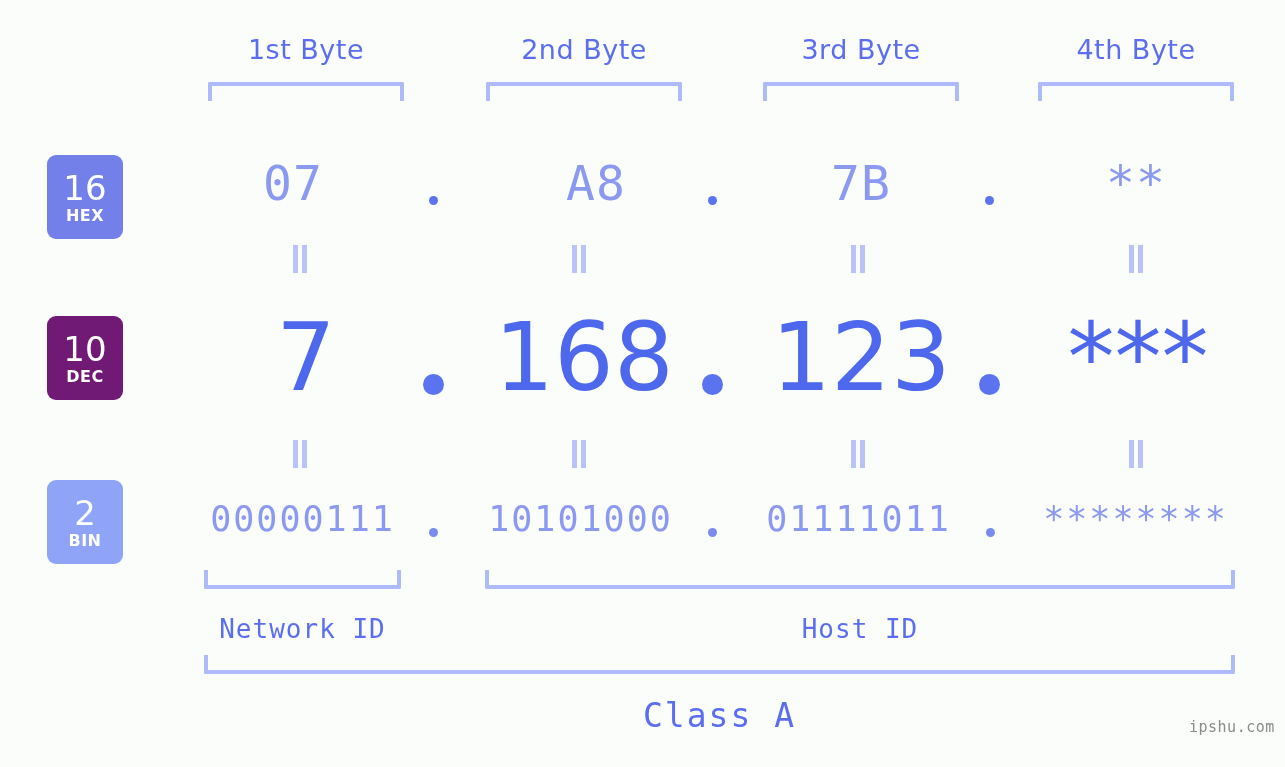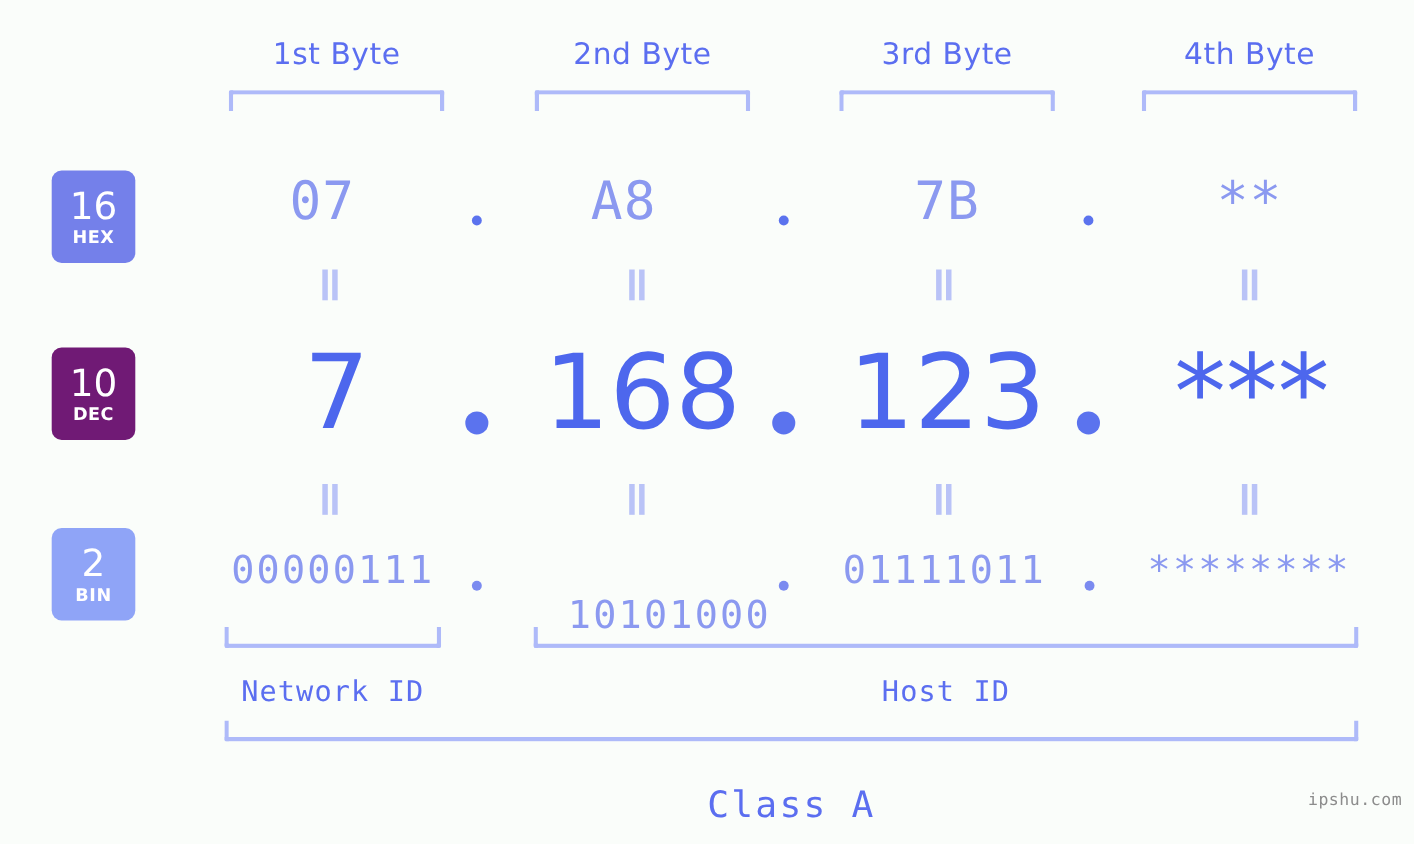--- a/index.html
+++ b/index.html
@@ -136,21 +136,20 @@
     letter-spacing: 1px;
   }
   .class-label {
     position: absolute;
     text-align: center;
     font-family: "DejaVu Sans Mono", monospace;
     font-size: 33px;
     color: #5b6ef0;
     white-space: nowrap;
     letter-spacing: 2px;
-    margin-top: 16px;
   }
   .watermark {
     position: absolute;
     font-family: "DejaVu Sans Mono", monospace;
     font-size: 15px;
     color: #8c8c8c;
     letter-spacing: 0.5px;
     white-space: nowrap;
   }
 </style>
@@ -178,21 +177,21 @@
     <span class="abbr">DEC</span>
   </div>
   <div class="badge" style="left:47px; top:480px; background:#8fa4f7;">
     <span class="num">2</span>
     <span class="abbr">BIN</span>
   </div>
 
   <div class="row-hex">
     <div class="cell" style="left:195px; top:155px; width:196px;">07</div>
     <div class="dot dot-small" style="left:429px; top:196px;"></div>
-    <div class="cell" style="left:469px; top:155px; width:196px;">A8</div>
+    <div class="cell" style="left:498px; top:155px; width:196px;">A8</div>
     <div class="dot dot-small" style="left:708px; top:196px;"></div>
     <div class="cell" style="left:763px; top:155px; width:196px;">7B</div>
     <div class="dot dot-small" style="left:985px; top:196px;"></div>
     <div class="cell" style="left:1038px; top:155px; width:196px;">**</div>
   </div>
 
   <div class="eq" style="left:292px; top:245px;">
     <i class="a"></i>
       <i class="b"></i>
   </div>
@@ -232,21 +231,21 @@
       <i class="b"></i>
   </div>
   <div class="eq" style="left:1128px; top:440px;">
     <i class="a"></i>
       <i class="b"></i>
   </div>
 
   <div class="row-bin">
     <div class="cell" style="left:200px; top:499px; width:205px;">00000111</div>
     <div class="dot dot-bin" style="left:429px; top:528px;"></div>
-    <div class="cell" style="left:506px; top:499px; width:205px;margin-top:41px;">10101000</div>
+    <div class="cell" style="left:478px; top:499px; width:205px;">10101000</div>
     <div class="dot dot-bin" style="left:708px; top:528px;"></div>
     <div class="cell" style="left:756px; top:499px; width:205px;">01111011</div>
     <div class="dot dot-bin" style="left:986px; top:528px;"></div>
     <div class="cell" style="left:1033px; top:499px; width:205px;">********</div>
   </div>
 
   <div class="bracket-up" style="left:204px; top:570px; width:197px; height:19px;"></div>
   <div class="bracket-up" style="left:485px; top:570px; width:750px; height:19px;"></div>
 
   <div class="region-label" style="left:204px; top:614px; width:197px;">Network ID</div>

